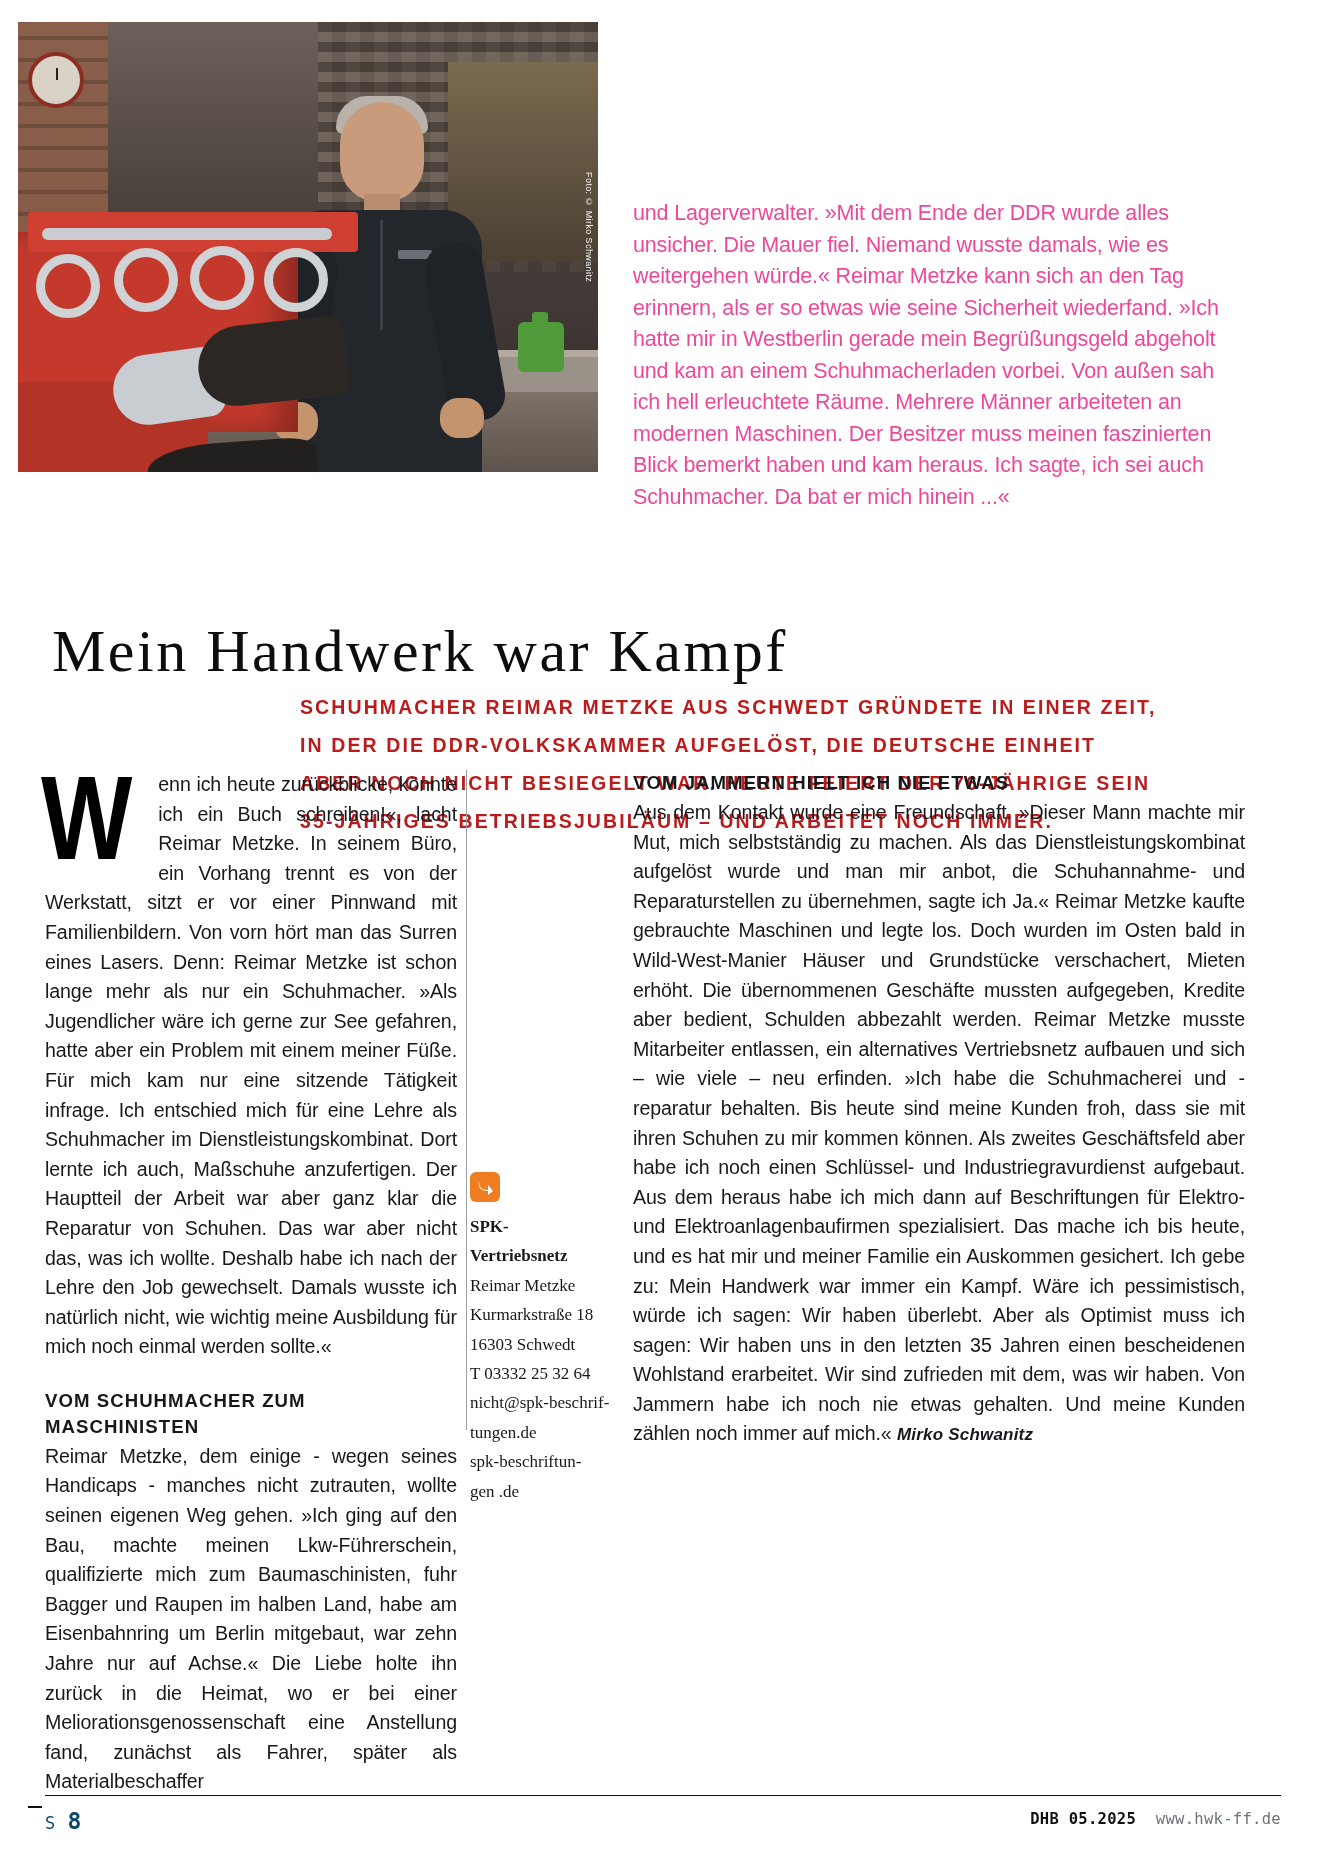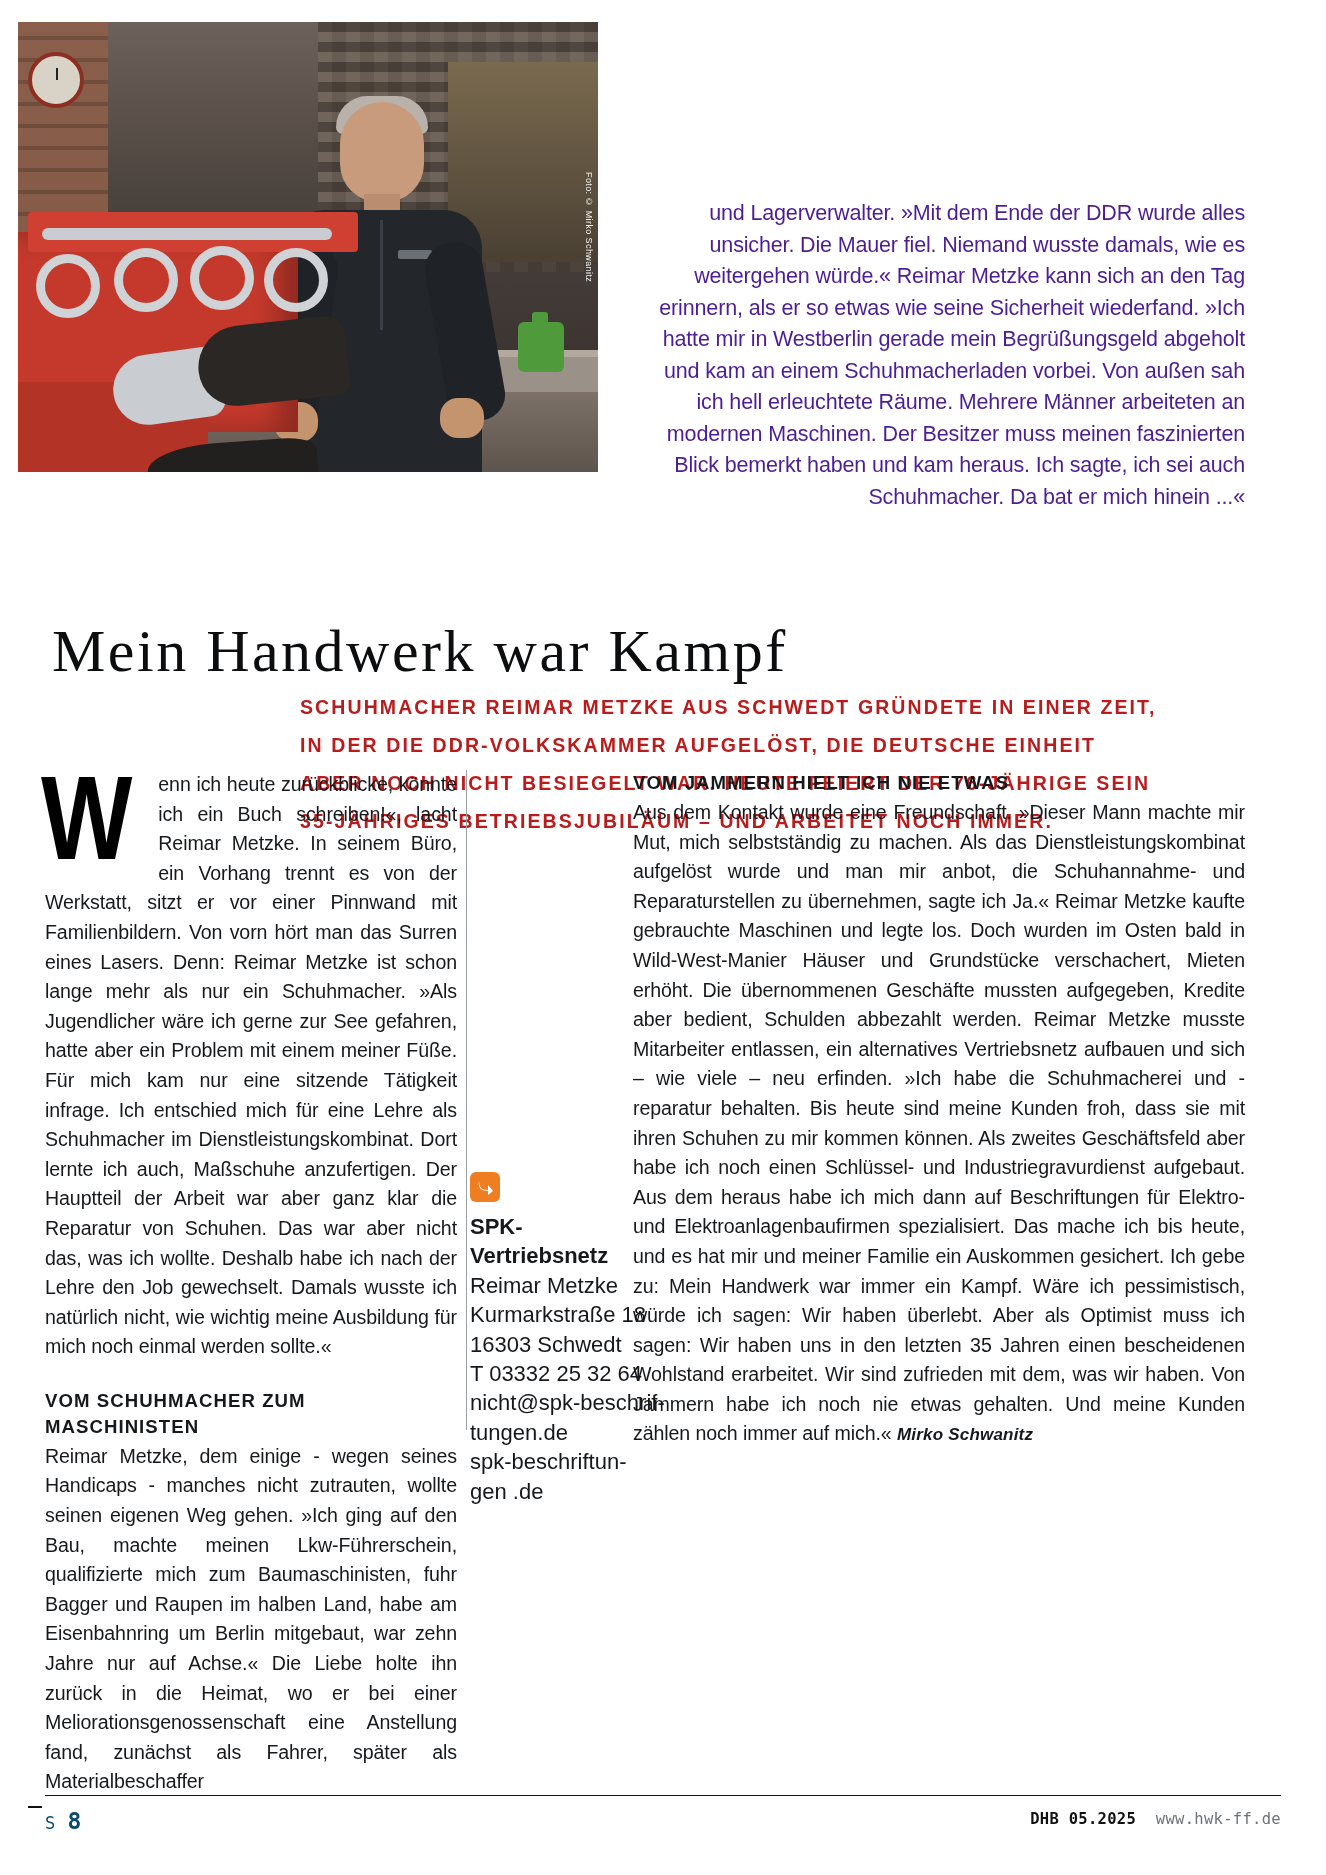--- a/index.html
+++ b/index.html
@@ -68,22 +68,22 @@
     writing-mode:vertical-rl;text-orientation:mixed;
     opacity:.92;white-space:nowrap;
   }
 
   
   .intro{
     position:absolute;left:633px;top:198px;width:612px;
     font-family:"Liberation Sans", sans-serif;
     font-size:21.5px;line-height:31.5px;
     letter-spacing:-0.15px;
-    color:#4c1d95;
-    text-align:right;
+    color:#ec4899;
+    text-align:left;
   }
 
   
   .headline{
     position:absolute;left:52px;top:578px;width:1230px;
     font-family:Liberation Serif, serif;
     font-size:60px;line-height:66px;font-weight:400;
     letter-spacing:2.5px;color:#0c0d0e;
     white-space:nowrap;
   }
@@ -126,22 +126,22 @@
     line-height:26px;
   }
   .para{margin:0;}
 
   
   .vrule{position:absolute;left:466px;top:770px;width:1px;height:660px;background:#9aa0a4;}
 
   
   .contact{
     position:absolute;left:470px;top:1172px;width:128px;
-    font-family:Liberation Sans, sans-serif;
-    font-size:22px;line-height:29.4px;color:#16191c;
+    font-family:Liberation Serif, serif;
+    font-size:17px;line-height:29.4px;color:#16191c;
   }
   .contact-icon{
     width:30px;height:30px;border-radius:6px;background:#ef7d22;
     position:relative;margin-bottom:10px;
   }
   .contact-icon svg{position:absolute;left:6px;top:6px;}
   .contact-title{font-weight:bold;}
   .contact-line{white-space:nowrap;}
 
   

